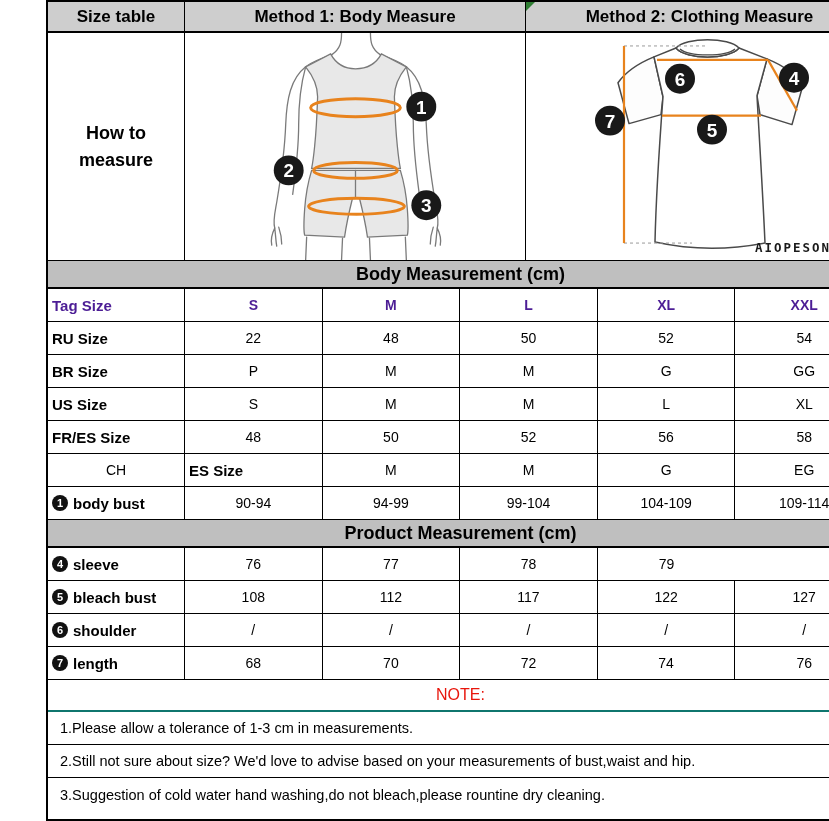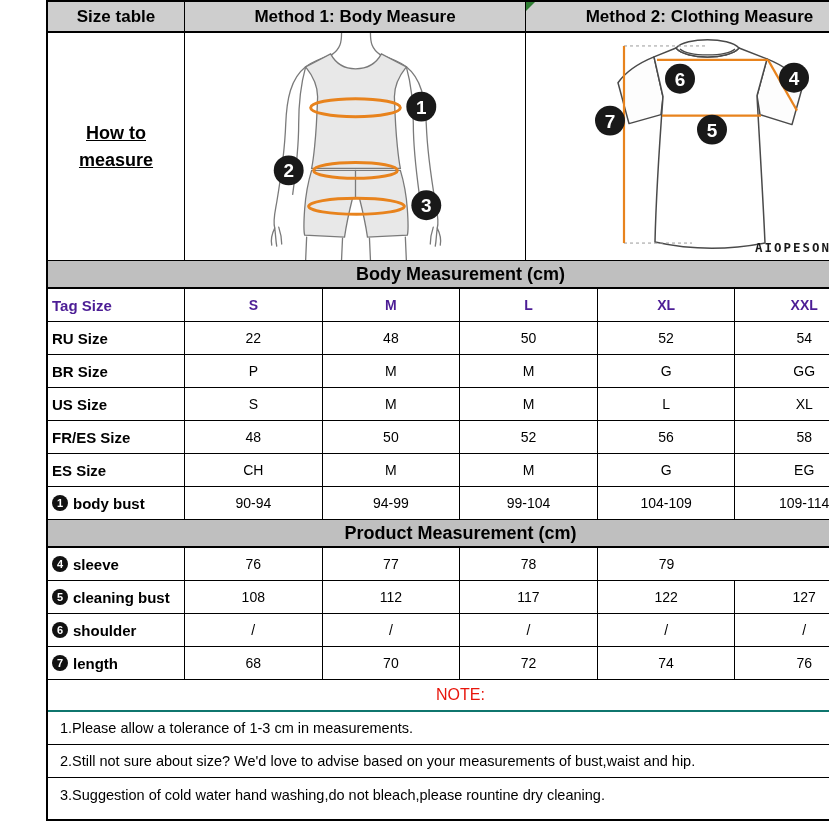--- a/index.html
+++ b/index.html
@@ -15,21 +15,21 @@
   .cols3 { grid-template-columns:137px 341px 1fr; }
   .cols6 { grid-template-columns:137px repeat(5,1fr); }
   .cell { border-right:1px solid #000; position:relative;
           display:flex; align-items:center; justify-content:center; overflow:hidden; }
   .cell:last-child { border-right:none; }
 
   .top-header { height:31px; background:#cecece; border-bottom:2px solid #000;
                 font-weight:bold; font-size:17px; }
   .illus-row { height:228px; }
   .htm-cell { font-weight:bold; font-size:18px; text-align:center;
-              padding:0 18px; line-height:1.5;text-decoration:underline; }
+              padding:0 18px; line-height:1.5; }
   .illus-cell svg { width:100%; height:100%; display:block; }
 
   .band { height:28px; background:#bfbfbf; border-bottom:2px solid #000;
           display:flex; align-items:center; justify-content:center;
           font-weight:bold; font-size:18px; }
 
   .trow { height:33px; font-size:14px; }
   .trow .rowlabel { justify-content:flex-start; padding-left:4px;
                     font-weight:bold; font-size:15px; gap:5px; }
   .trow.red { color:#4c1d95; }
@@ -182,24 +182,24 @@
         <div class="cell rowlabel">
           <span>FR/ES Size</span>
         </div>
         <div class="cell val">48</div>
         <div class="cell val">50</div>
         <div class="cell val">52</div>
         <div class="cell val">56</div>
         <div class="cell val">58</div>
       </div>
       <div class="grow cols6 trow">
+        <div class="cell val">CH</div>
         <div class="cell rowlabel">
           <span>ES Size</span>
         </div>
-        <div class="cell val">CH</div>
         <div class="cell val">M</div>
         <div class="cell val">M</div>
         <div class="cell val">G</div>
         <div class="cell val">EG</div>
       </div>
       <div class="grow cols6 trow">
         <div class="cell rowlabel">
           <span class="mark">1</span>
           <span>body bust</span>
         </div>
@@ -219,21 +219,21 @@
           <span>sleeve</span>
         </div>
         <div class="cell val">76</div>
         <div class="cell val">77</div>
         <div class="cell val">78</div>
         <div class="cell val">79</div>
       </div>
       <div class="grow cols6 trow">
         <div class="cell rowlabel">
           <span class="mark">5</span>
-          <span>cleaning bust</span>
+          <span>bleach bust</span>
         </div>
         <div class="cell val">108</div>
         <div class="cell val">112</div>
         <div class="cell val">117</div>
         <div class="cell val">122</div>
         <div class="cell val">127</div>
       </div>
       <div class="grow cols6 trow">
         <div class="cell rowlabel">
           <span class="mark">6</span>

